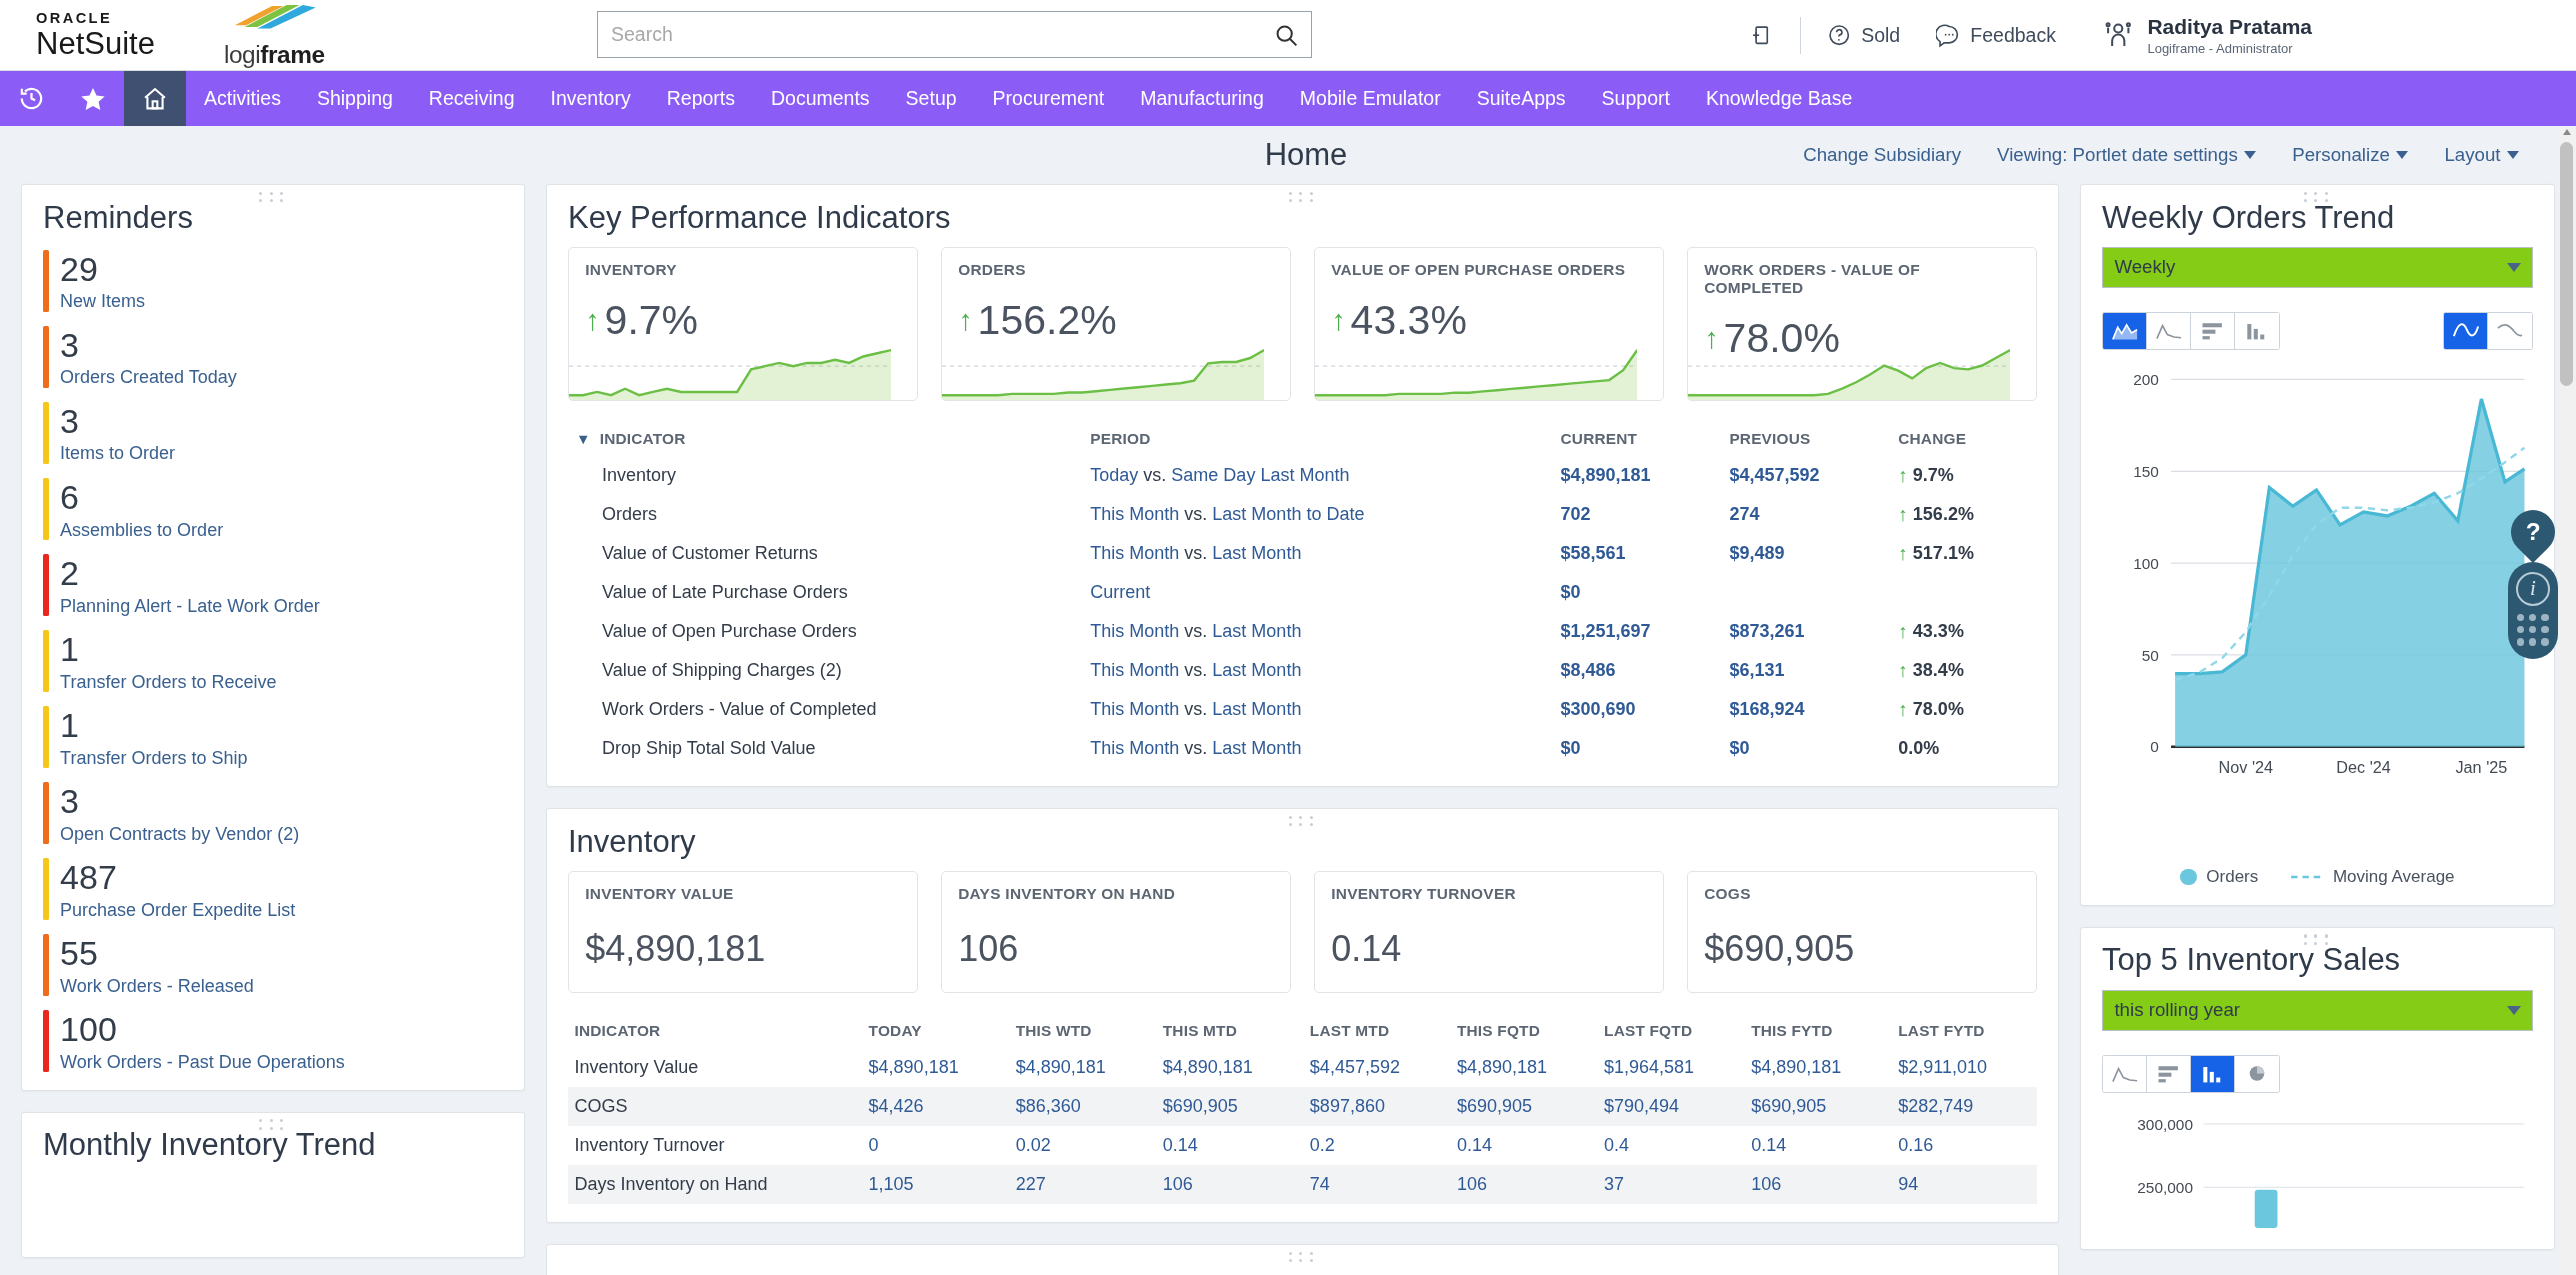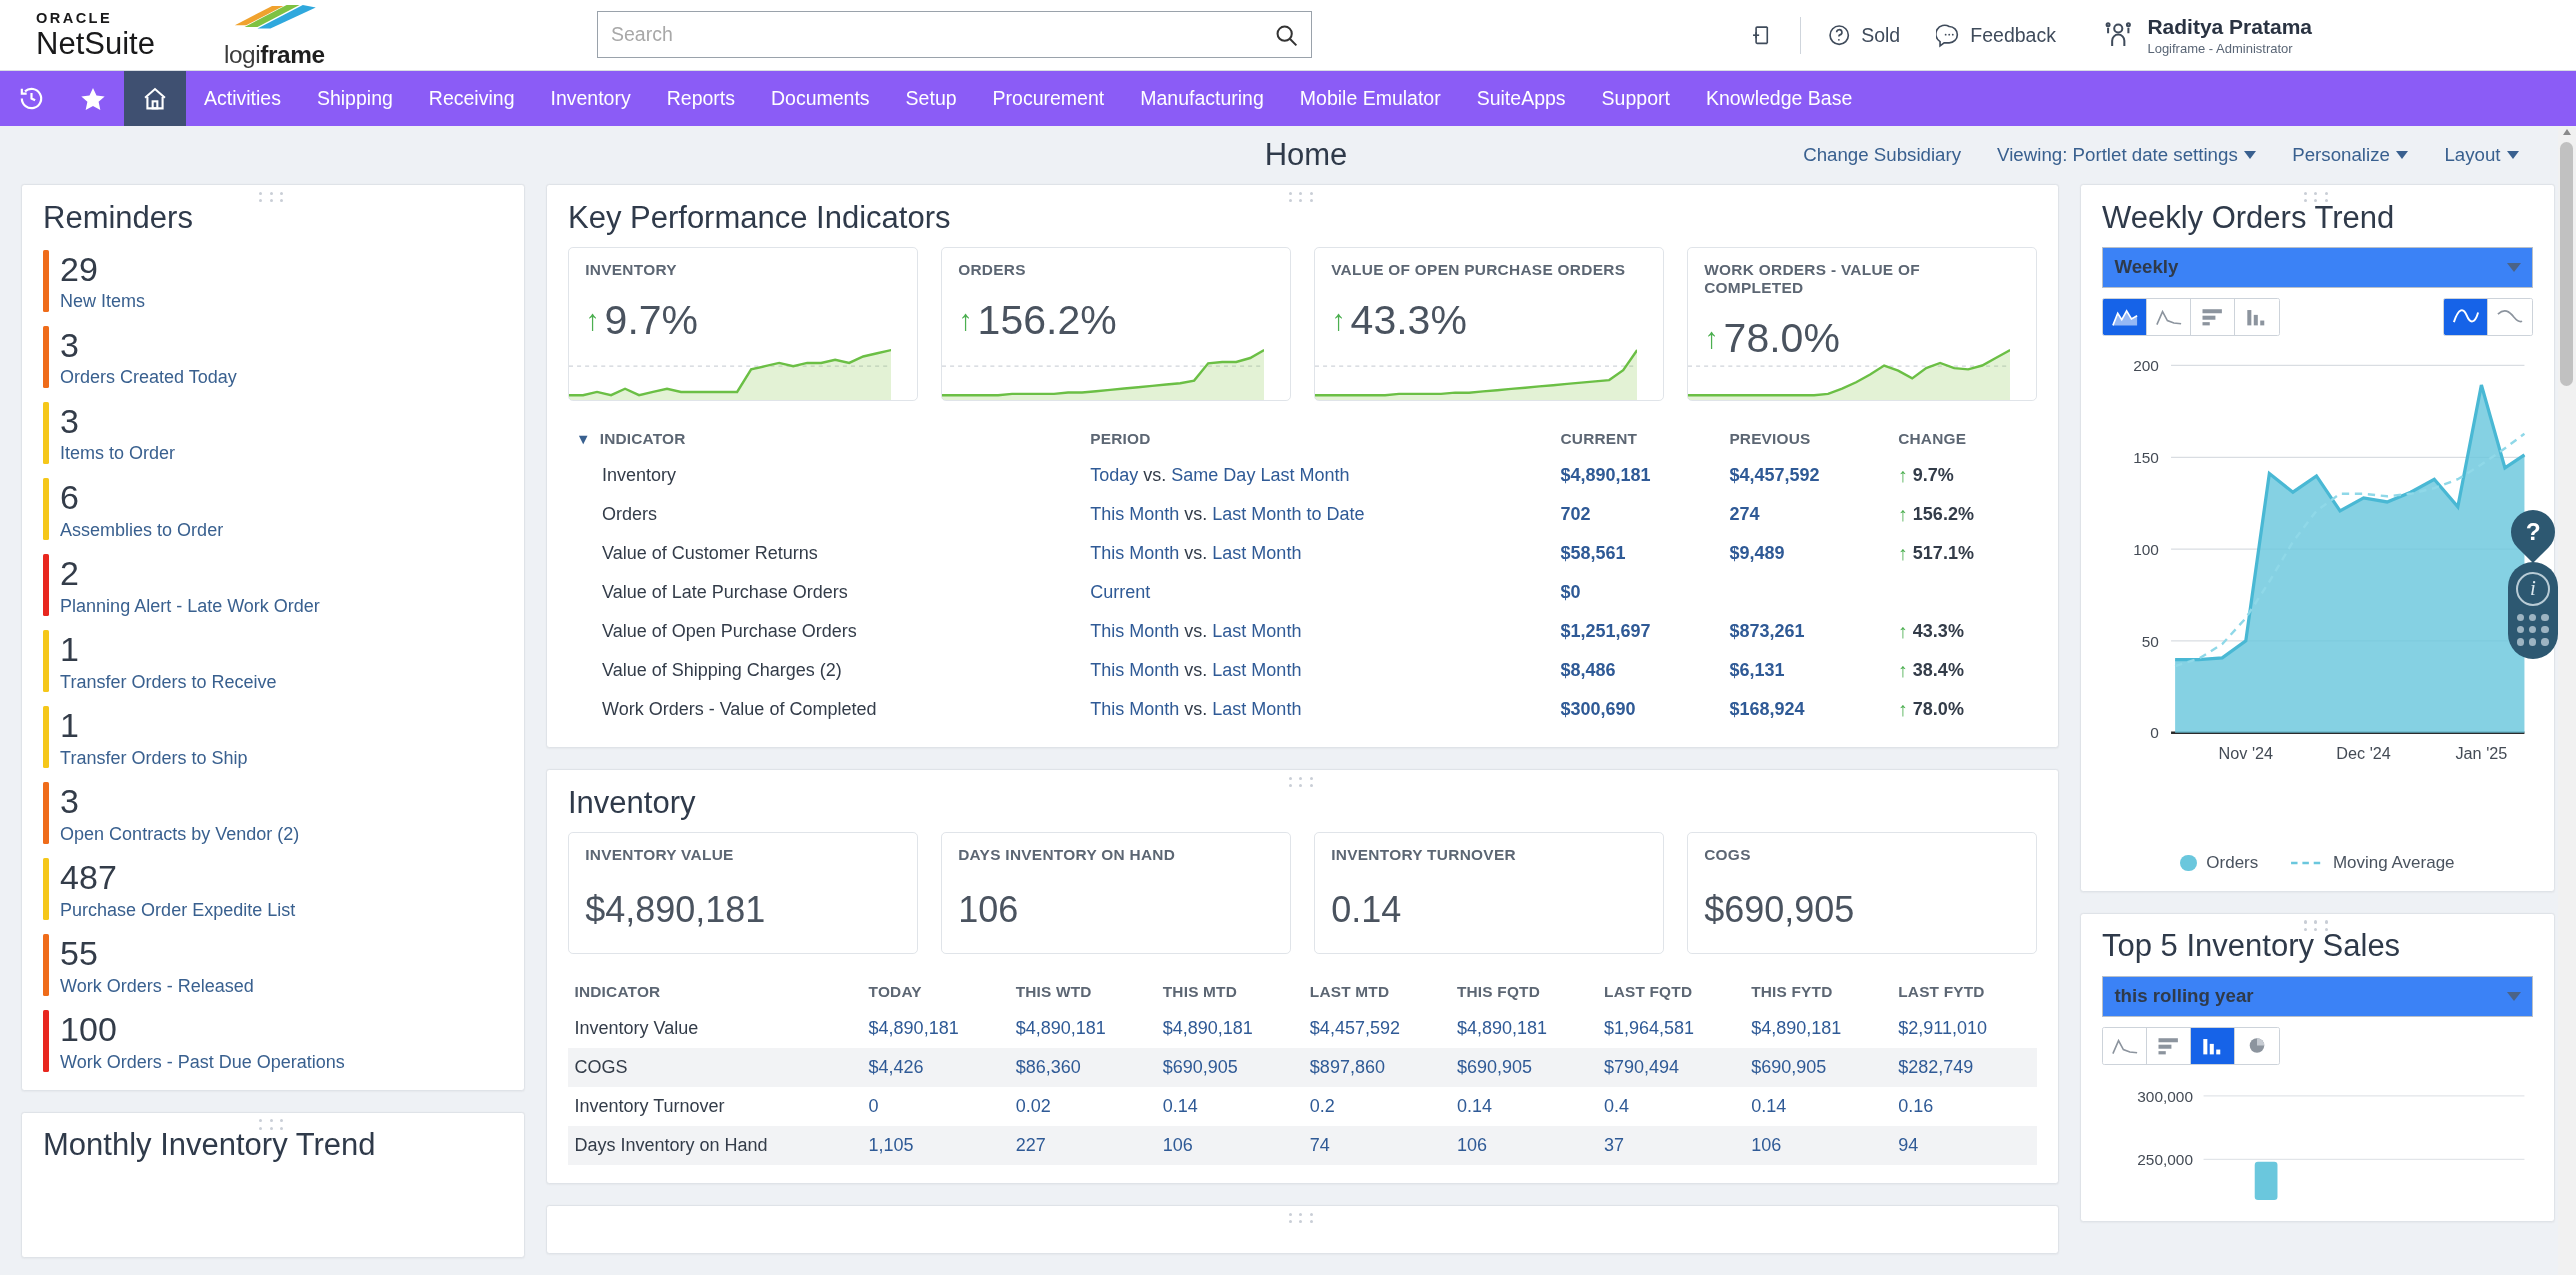--- a/index.html
+++ b/index.html
@@ -119,23 +119,23 @@
   .inv-table tr.alt td { background: #f2f3f5; }
   .period-vs { color: #333c49; font-weight: 400; }
 
   
   .met-tile { flex: 1; border: 0.8px solid #e0e4e9; border-radius: 4.9px; height: 122px; padding: 13px 16.2px; }
   .met-cap { font-size: 15.4px; color: #5c6673; letter-spacing: 0.3px; font-weight: 700; }
   .met-val { font-size: 36px; color: #4a535f; margin-top: 24.4px; font-weight: 300; }
 
   
   .sel {
-    width: 100%; height: 41px; border: 0.8px solid #b9c0c9; background: #3b82f6;
+    width: 100%; height: 41px; border: 0.8px solid #b9c0c9; background: #84cc16;
     display: flex; align-items: center; padding: 0 11.4px; font-size: 18.7px;
-    color: #2f3a4a; position: relative; cursor: pointer; margin-bottom: 10px; font-weight: bold;
+    color: #2f3a4a; position: relative; cursor: pointer; margin-bottom: 24px;
   }
   .sel .caret2 { position: absolute; right: 11.4px;
     border-left: 7.3px solid transparent; border-right: 7.3px solid transparent;
     border-top: 9px solid #4b6387; }
   .chart-tools { display: flex; justify-content: space-between; align-items: center; }
   .tool-group { display: flex; border: 0.8px solid #cdd3da; border-radius: 2.4px; overflow: hidden; }
   .tool-btn { width: 44px; height: 36px; display: flex; align-items: center; justify-content: center;
               background: #fff; border-right: 0.8px solid #cdd3da; cursor: pointer; }
   .tool-btn:last-child { border-right: 0; }
   .tool-btn.on { background: #1663e8; }
@@ -547,20 +547,31 @@
               <td class="link"><span>This Month</span><span class="period-vs"> vs. </span><span>Last Month</span></td>
               <td class="val">$300,690</td>
               <td class="val">$168,924</td>
               <td>
                 <div class="chg">
                   <span class="up-arrow">↑</span>
                   <span>78.0%</span>
                 </div>
               </td>
             </tr>
+            <tr>
+              <td class="lbl" style="padding-left:34px">Drop Ship Total Sold Value</td>
+              <td class="link"><span>This Month</span><span class="period-vs"> vs. </span><span>Last Month</span></td>
+              <td class="val">$0</td>
+              <td class="val">$0</td>
+              <td>
+                <div class="chg">
+                  <span>0.0%</span>
+                </div>
+              </td>
+            </tr>
           </tbody>
       </table>
     </div>
 
     <div class="portlet">
       <div class="grip">
         <i style="left:0;top:0"></i>
           <i style="left:10.6px;top:0"></i>
           <i style="left:21px;top:0"></i>
         <i style="left:0;top:7.3px"></i>

